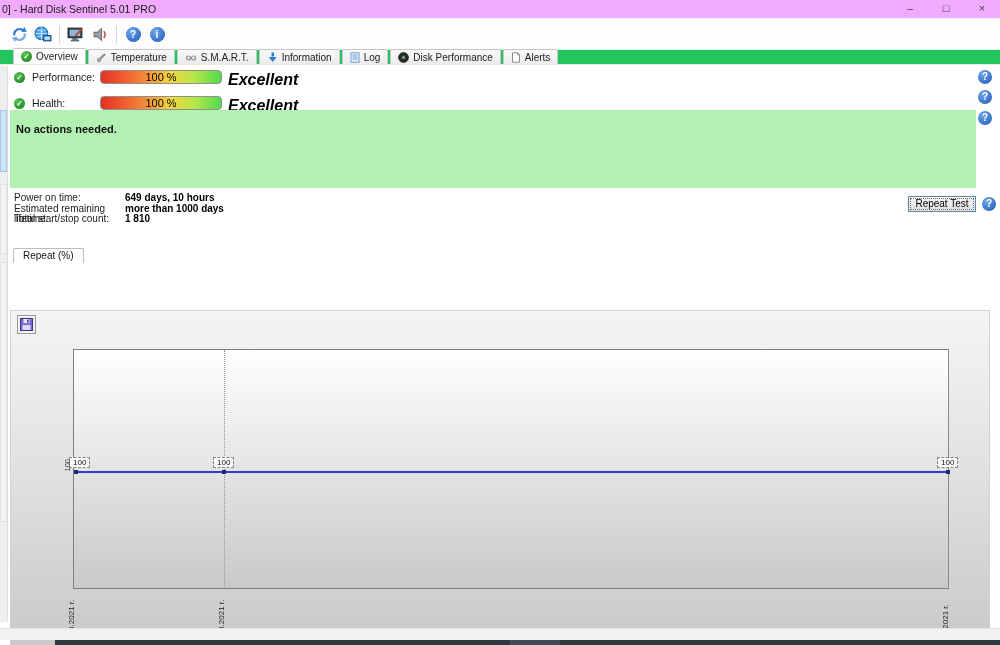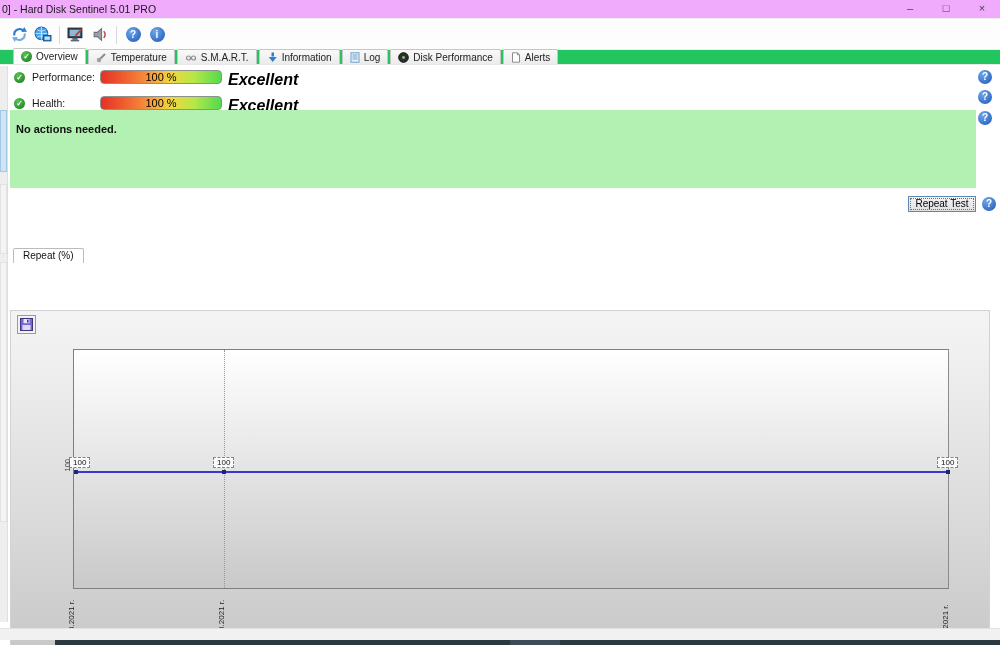--- a/index.html
+++ b/index.html
@@ -214,20 +214,34 @@
     <div class="gauge">100 %</div>
     <div class="rating">Excellent</div>
   </div>
   <div class="qicon q-abs" style="left:978px; top:90px;"></div>
 
   <div class="status-box">
     <div class="status-action">No actions needed.</div>
   </div>
   <div class="qicon q-abs" style="left:978px; top:111px;"></div>
 
+  <div class="stats">
+    <div class="stat-row">
+      <span class="stat-label">Power on time:</span>
+      <span class="stat-value">649 days, 10 hours</span>
+    </div>
+    <div class="stat-row">
+      <span class="stat-label">Estimated remaining lifetime:</span>
+      <span class="stat-value">more than 1000 days</span>
+    </div>
+    <div class="stat-row">
+      <span class="stat-label">Total start/stop count:</span>
+      <span class="stat-value">1 810</span>
+    </div>
+  </div>
 
   <button class="repeat-btn">Repeat Test</button>
   <div class="qicon q-abs" style="left:982px; top:197px;"></div>
 
 
   <div class="chart-tab">Repeat (%)</div>
 
   <div class="chart-panel">
     <div class="save-btn">
       <svg width="13" height="13" viewBox="0 0 13 13">

